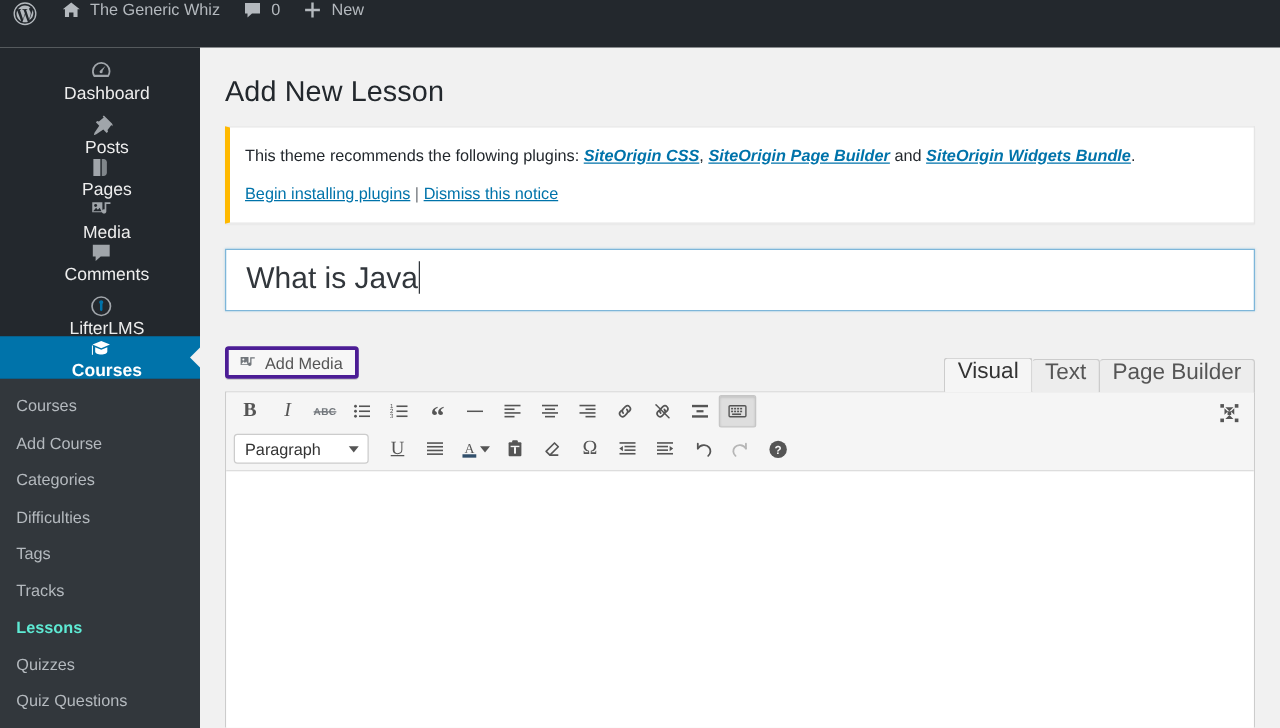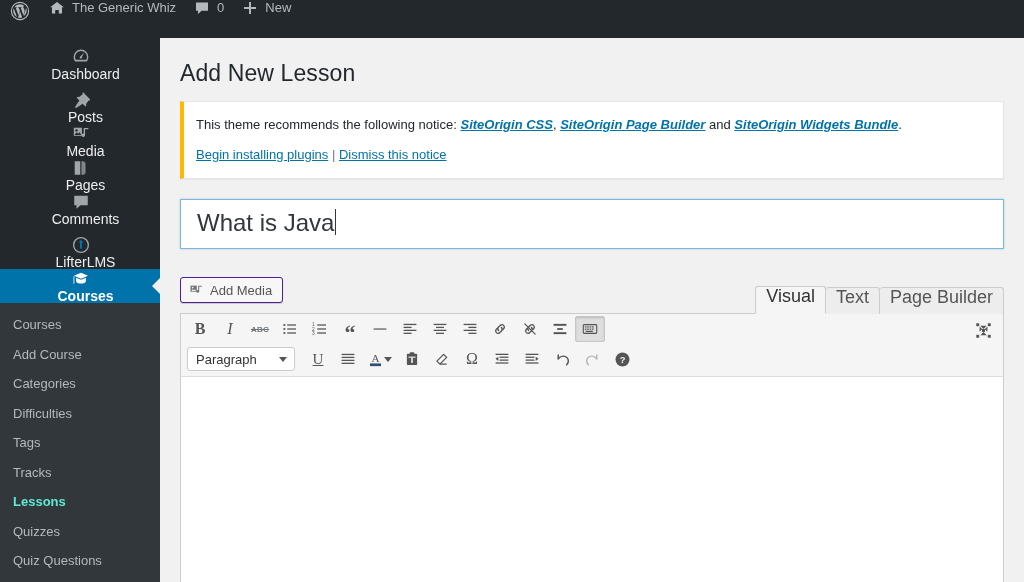--- a/index.html
+++ b/index.html
@@ -164,21 +164,21 @@
     background: #f1f1f1;
     padding-top: 0;
     height: 36px;
   }
   #insert-media-button {
     position: relative;
     display: inline-flex; align-items: center;
     height: 26px;
     padding: 0 10px 0 8px;
     background: #f7f7f7;
-    border: 1px solid #4c1d95;
+    border: 3px solid #4c1d95;
     border-radius: 3px;
     box-shadow: 0 1px 0 #ccc;
     font-size: 13px;
     color: #555;
     cursor: pointer;
     vertical-align: top;
   }
   #insert-media-button .media-ico { margin-right: 6px; display:flex; }
 
   .editor-tabs {
@@ -339,37 +339,37 @@
       <svg width="18" height="18" viewBox="0 0 20 20" fill="currentColor">
         <path d="M12.3 1.5l-1 1 .9.9-4.3 3.4-1.5-.4-1.2 1.2 3 3L4 16.8l-.6 2.2 2.2-.7 6.2-4.2 3 3 1.2-1.2-.4-1.5 3.4-4.3.9.9 1-1z"></path>
       </svg>
     </span>
     <span class="mt-label">Posts</span>
   </div>
 
   <div class="menu-top">
     <span class="mt-icon">
       <svg width="18" height="18" viewBox="0 0 20 20" fill="currentColor">
+        <path d="M3 2.5h6.2v15H3z"></path>
+        <path d="M10.5 2.5h1.6c1.6 0 2.9 1.3 2.9 2.9v9.2c0 1.6-1.3 2.9-2.9 2.9h-1.6z" opacity=".75"></path>
+      </svg>
+    </span>
+    <span class="mt-label">Pages</span>
+  </div>
+
+  <div class="menu-top">
+    <span class="mt-icon">
+      <svg width="18" height="18" viewBox="0 0 20 20" fill="currentColor">
         <path d="M2 3h9v9H2z"></path>
         <circle cx="5" cy="6" r="1.3" fill="#23282d"></circle>
         <path d="M2.8 11.2L5.4 8l1.6 1.8L8.6 8l1.6 3.2z" fill="#23282d"></path>
         <path d="M13 3.2h1.5v8.1c0 1.1-.9 1.9-2 1.9s-2-.8-2-1.9.9-1.9 2-1.9c.2 0 .4 0 .5.1zM14.5 3.2h3.7v1.4h-3.7z"></path>
       </svg>
     </span>
     <span class="mt-label">Media</span>
-  </div>
-
-  <div class="menu-top">
-    <span class="mt-icon">
-      <svg width="18" height="18" viewBox="0 0 20 20" fill="currentColor">
-        <path d="M3 2.5h6.2v15H3z"></path>
-        <path d="M10.5 2.5h1.6c1.6 0 2.9 1.3 2.9 2.9v9.2c0 1.6-1.3 2.9-2.9 2.9h-1.6z" opacity=".75"></path>
-      </svg>
-    </span>
-    <span class="mt-label">Pages</span>
   </div>
 
   <div class="menu-top">
     <span class="mt-icon">
       <svg width="18" height="18" viewBox="0 0 20 20" fill="currentColor">
         <path d="M2.5 3h15v10.5h-8L5 17.5v-4H2.5z"></path>
       </svg>
     </span>
     <span class="mt-label">Comments</span>
   </div>
@@ -410,21 +410,21 @@
     <a class="submenu-item">Reviews</a>
   </div>
 </div>
 
 <div id="wpcontent">
 
   <h1 id="page-title">Add New Lesson</h1>
 
   <div id="notice">
     <p>
-      <span>This theme recommends the following notice:</span>
+      <span>This theme recommends the following plugins:</span>
       <a class="notice-plugin">SiteOrigin CSS</a><span>,</span>
       <a class="notice-plugin">SiteOrigin Page Builder</a>
       <span>and</span>
       <a class="notice-plugin">SiteOrigin Widgets Bundle</a><span>.</span>
     </p>
     <p class="actions">
       <a class="notice-link">Begin installing plugins</a>
       <span class="sep-bar">|</span>
       <a class="notice-link">Dismiss this notice</a>
     </p>

